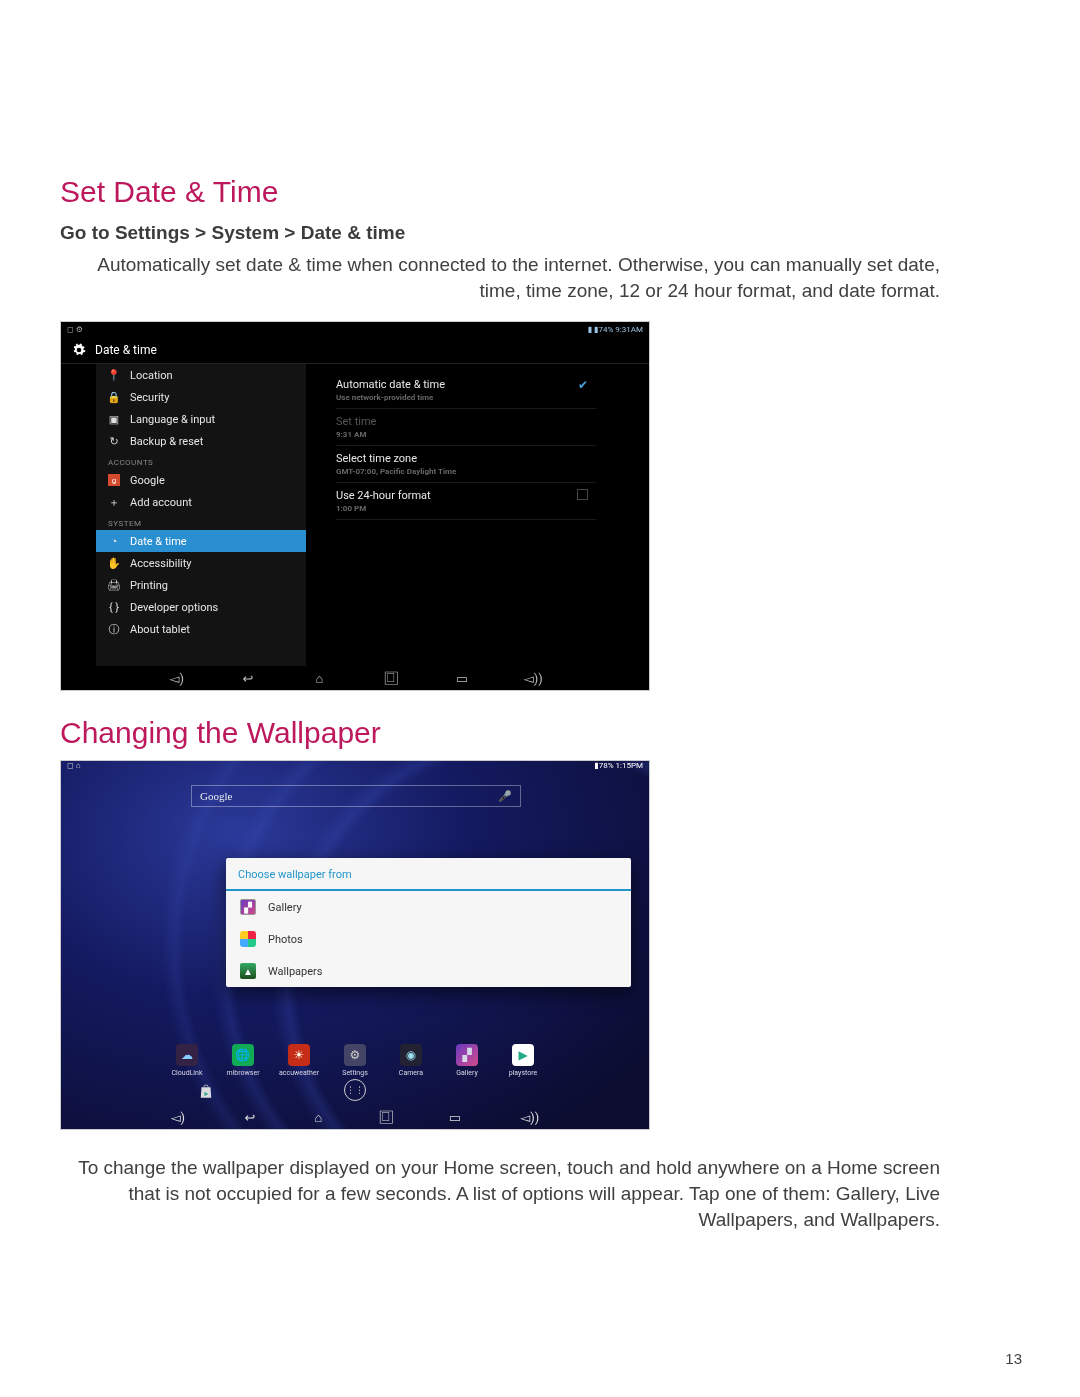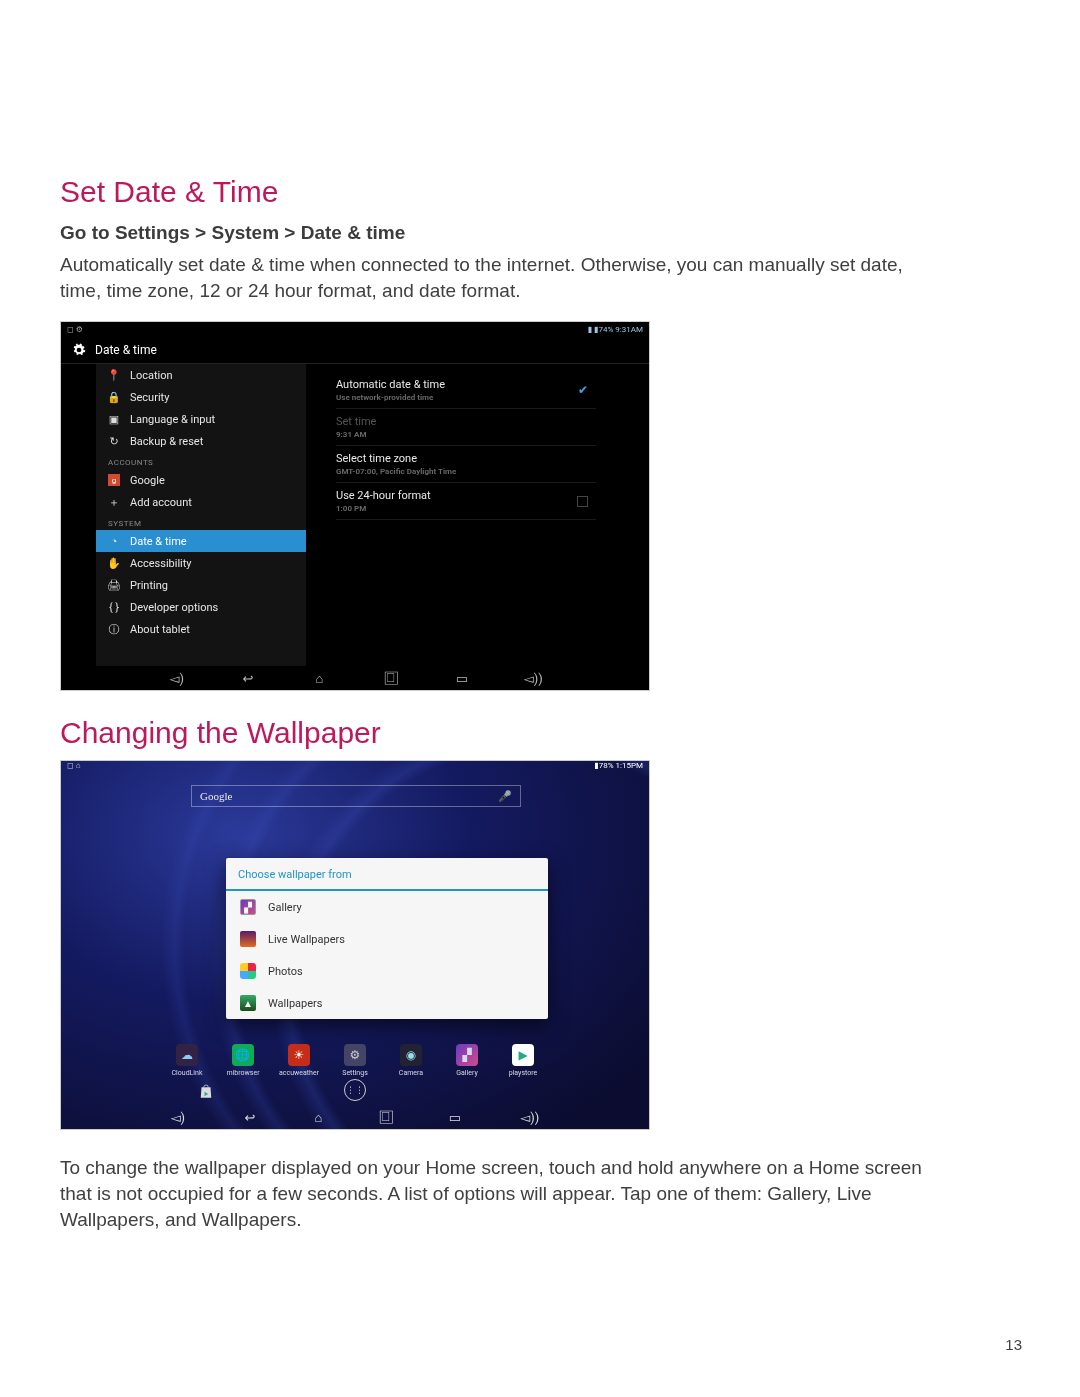--- a/index.html
+++ b/index.html
@@ -24,20 +24,21 @@
     color: #3c3c3c;
     margin-bottom: 8px;
     margin-top: 13px;
   }
   .body-text {
     font-size: 19px;
     line-height: 1.35;
     color: #404040;
     margin-bottom: 18px;
     max-width: 880px;
+    text-align: right;
   }
   .screenshot {
     width: 590px;
     border: 1px solid #ccc;
     background: #000;
     color: #e8e8e8;
     font-family: Roboto, Arial, sans-serif;
     margin-bottom: 25px;
   }
   
@@ -86,21 +87,21 @@
     font-size: 8px;
     letter-spacing: 0.5px;
     color: #888;
     padding: 6px 12px 2px 12px;
     text-transform: uppercase;
   }
   .ss1-main { flex:1; background:#000; padding: 8px 0 0 30px; font-size:11px; }
   .main-row {
     padding: 6px 8px 6px 0;
     border-bottom: 1px solid #1a1a1a;
-    display:flex; justify-content:space-between; align-items:center;
+    display:flex; justify-content:space-between; align-items:flex-start;
     width: 260px;
   }
   .main-row .mlabel { color:#e8e8e8; font-size:11px; }
   .main-row.disabled .mlabel { color:#555; }
   .main-row .msub { color:#666; font-size:8px; margin-top:2px;font-weight:bold; }
   .main-row .check { color:#47a3e0; font-size:12px; }
   .navbar {
     height: 24px;
     display:flex;
     align-items:center;
@@ -135,21 +136,21 @@
     position:absolute; top:24px; left:130px;
     width: 330px; height: 22px;
     border: 1px solid rgba(255,255,255,.35);
     display:flex; align-items:center; padding:0 8px;
     font-family: cursive; font-size:11px; color:#eee;
     justify-content: space-between;
   }
   .searchbar .mic { font-size:11px; color:#ddd; }
   .dialog {
     position:absolute; top:97px; left:165px;
-    width: 322px;
+    width: 405px;
     background:#f6f6f6;
     color:#333;
     border-radius:2px;
     box-shadow: 0 6px 20px rgba(0,0,0,.6);
     font-size:11px;
   }
   .dialog-title {
     color:#2095c8; padding:10px 12px 8px 12px; font-size:11px;
     border-bottom: 2px solid #2095c8;
   }
@@ -186,21 +187,21 @@
     position:absolute; left:135px; bottom:28px;
     width:20px; height:20px; display:flex; align-items:center; justify-content:center;
   }
   .navbar2 {
     position:absolute; bottom:0; left:0; right:0;
     height:24px; display:flex; align-items:center;
     justify-content:space-around; padding:0 80px;
     color:#ddd; font-size:13px;
   }
   .page-num {
-    position:absolute; bottom: 44px; right: 58px;
+    position:absolute; bottom: 30px; right: 58px;
     font-size: 15px; color:#404040;
   }
 </style>
 </head>
 <body>
 
 <h2 class="section-heading">Set Date &amp; Time</h2>
 <div class="subheading">Go to Settings &gt; System &gt; Date &amp; time</div>
 <p class="body-text">Automatically set date &amp; time when connected to the internet. Otherwise, you can manually set date, time, time zone, 12 or 24 hour format, and date format.</p>
 
@@ -318,24 +319,20 @@
     <span>Google</span>
     <span class="mic">🎤</span>
   </div>
   <div class="dialog">
     <div class="dialog-title">Choose wallpaper from</div>
     <div class="dialog-item">
       <span class="app-ic" style="background:linear-gradient(135deg,#6a3ac1,#d34a8a);border:1px solid #999;">▞</span>
       <span>Gallery</span>
     </div>
     <div class="dialog-item">
-      <span class="app-ic" style="background:linear-gradient(#5b1a6e,#e26a1d);"></span>
-      <span>Live Wallpapers</span>
-    </div>
-    <div class="dialog-item">
       <span class="app-ic" style="background:conic-gradient(#e24 0 90deg,#2c8 90deg 180deg,#4af 180deg 270deg,#fc2 270deg 360deg);border-radius:3px;"></span>
       <span>Photos</span>
     </div>
     <div class="dialog-item">
       <span class="app-ic" style="background:linear-gradient(#3a6,#1c4d1c);">▲</span>
       <span>Wallpapers</span>
     </div>
   </div>
   <div class="dock">
     <div class="app">

